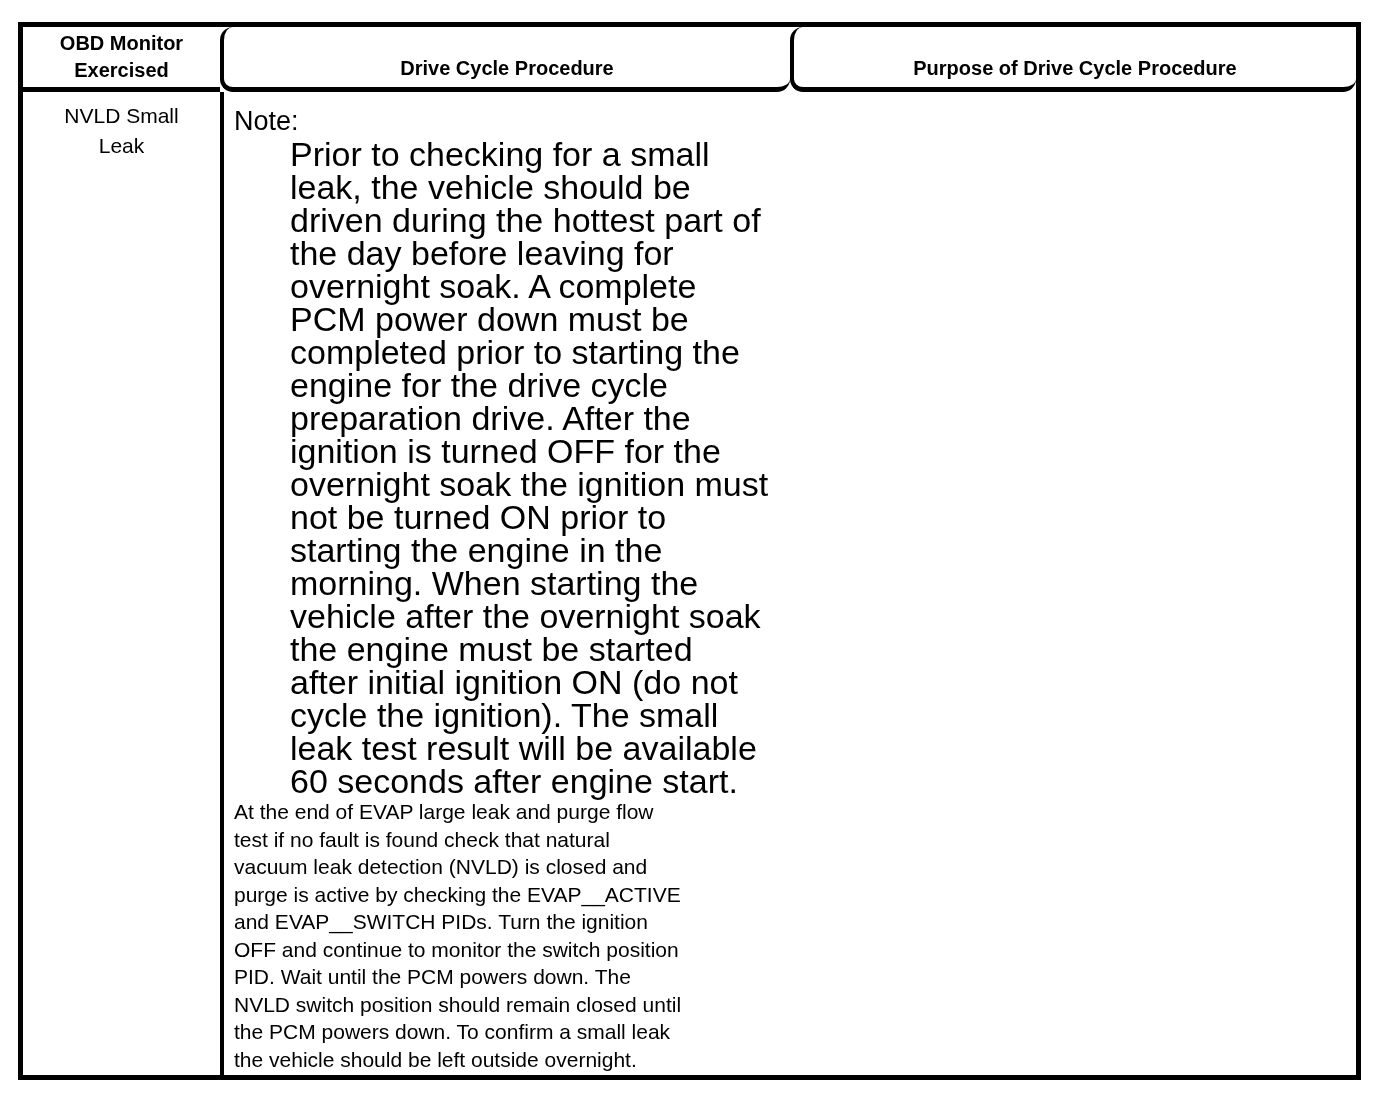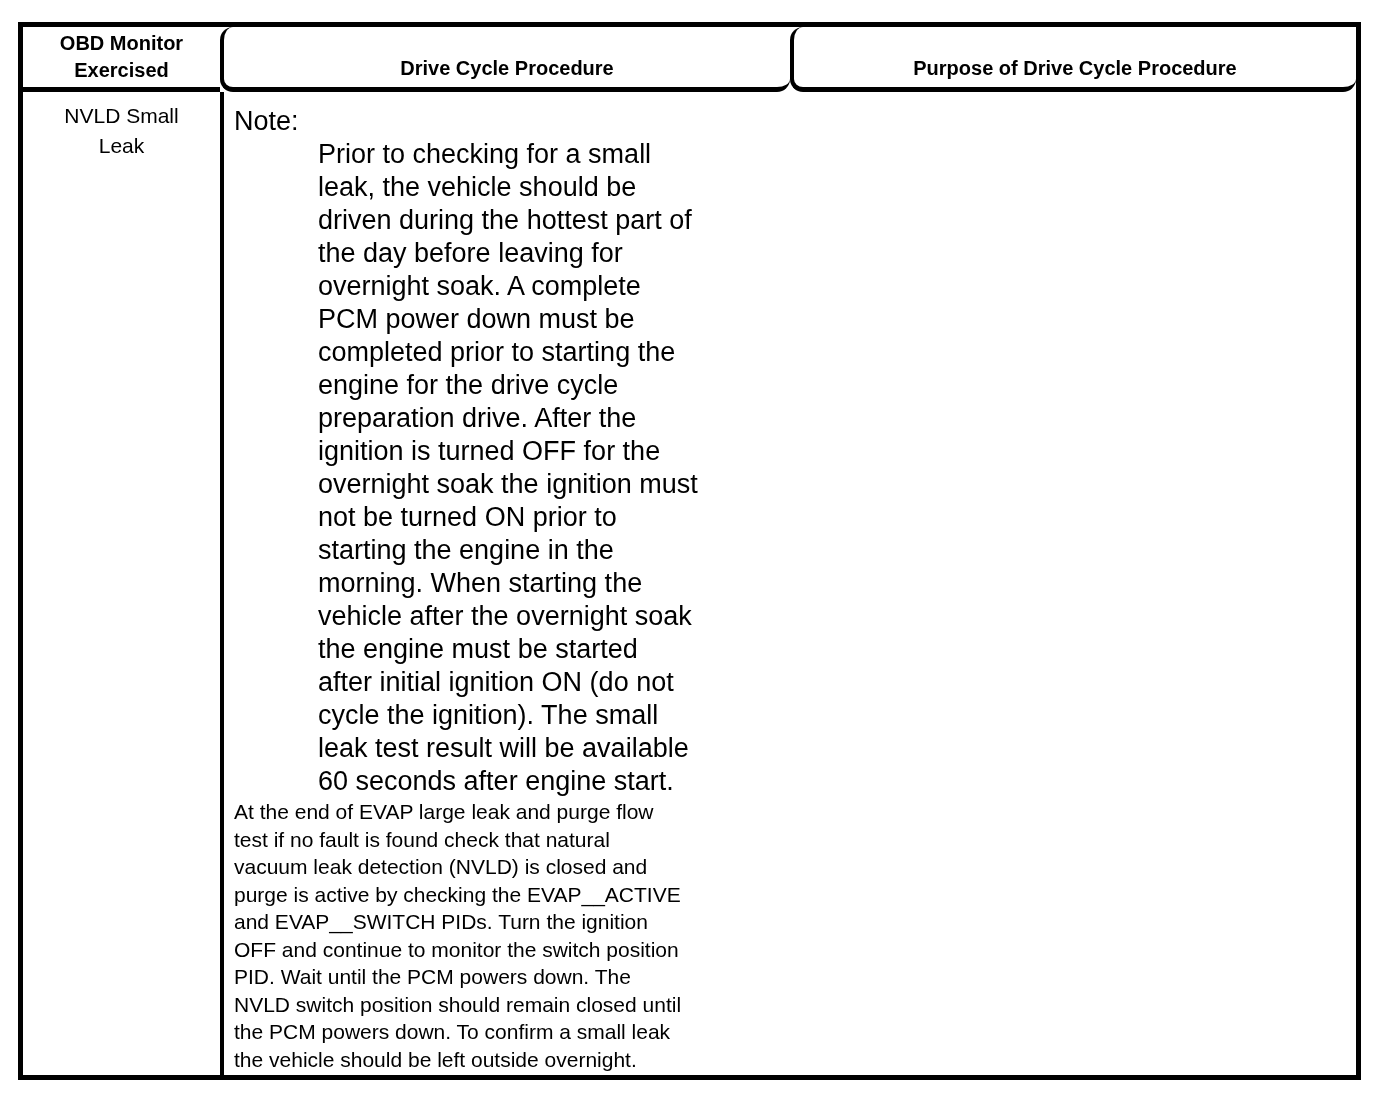--- a/index.html
+++ b/index.html
@@ -65,22 +65,22 @@
   .body-c2 {
     padding: 4px 10px 0 10px;
   }
   .note-label {
     font-size: 27px;
     line-height: 33px;
     white-space: pre-line;
     margin-top: 9px;
   }
   .note-text {
-    margin-left: 84px;
-    font-size: 27px;
+    margin-left: 56px;
+    font-size: 34px;
     line-height: 33px;
     white-space: pre-line;
   }
   .followup-text {
     font-size: 21px;
     line-height: 27.5px;
     white-space: pre-line;
   }
   .body-c3 {
     padding: 8px 10px 0 12px;

